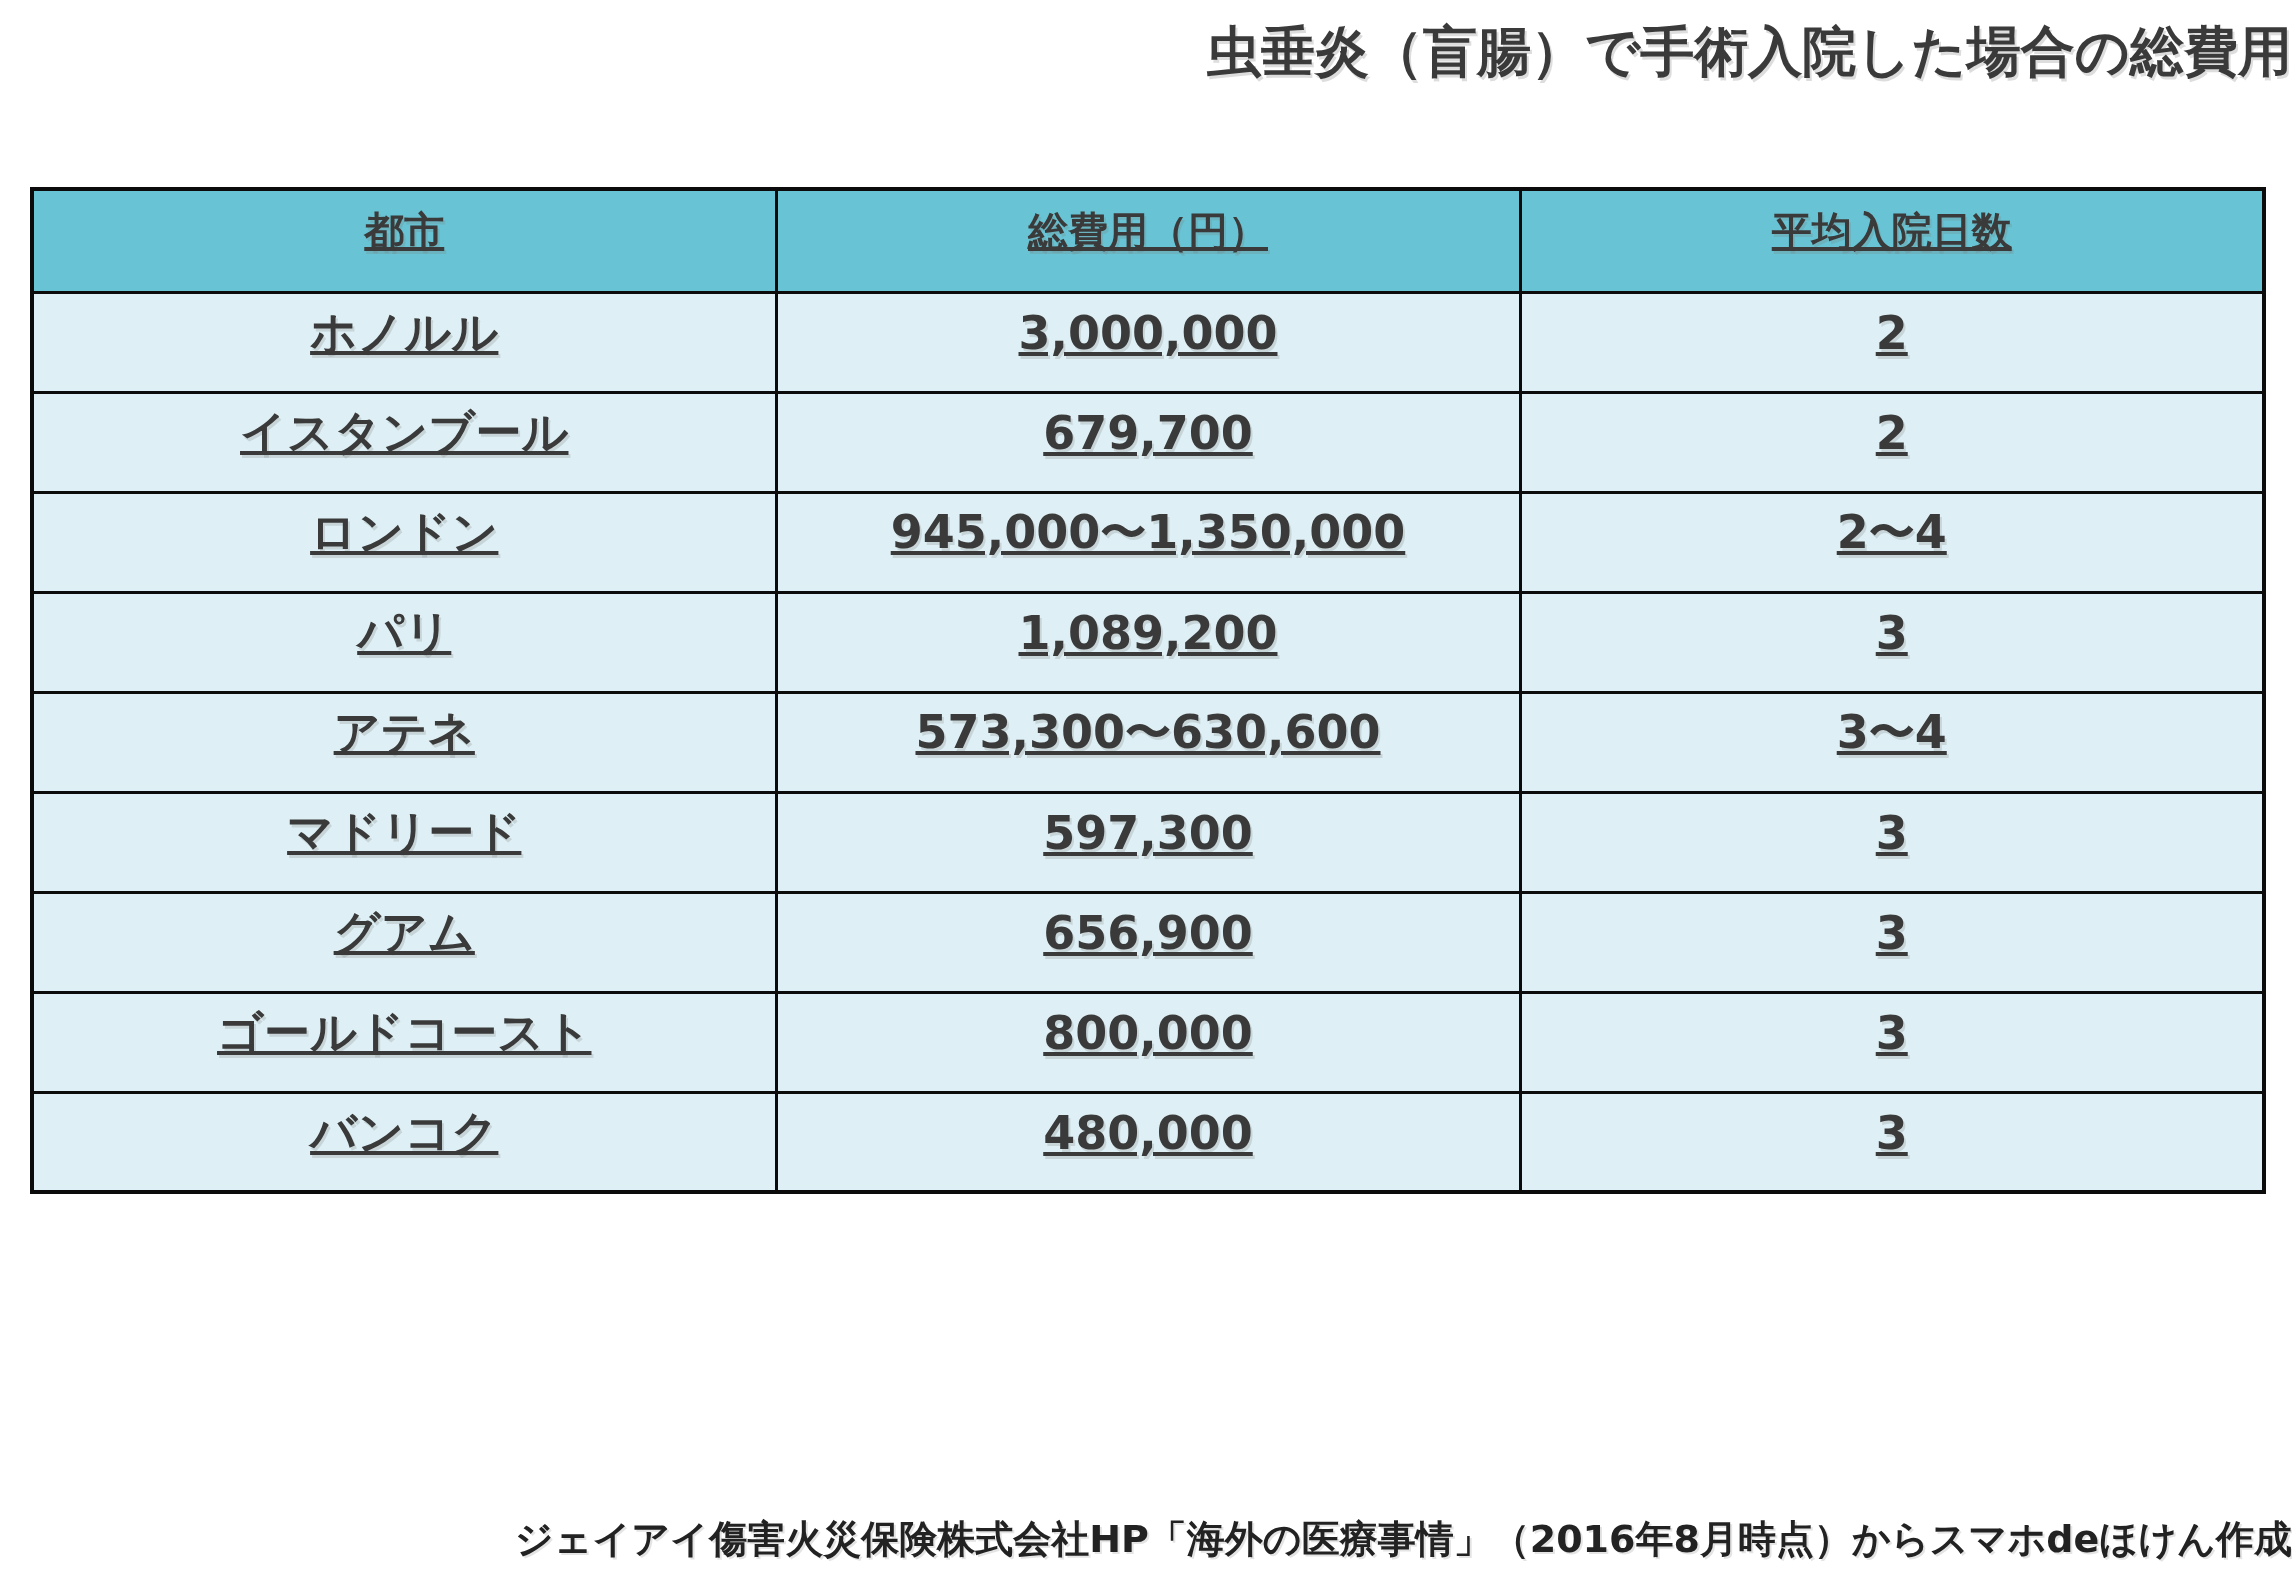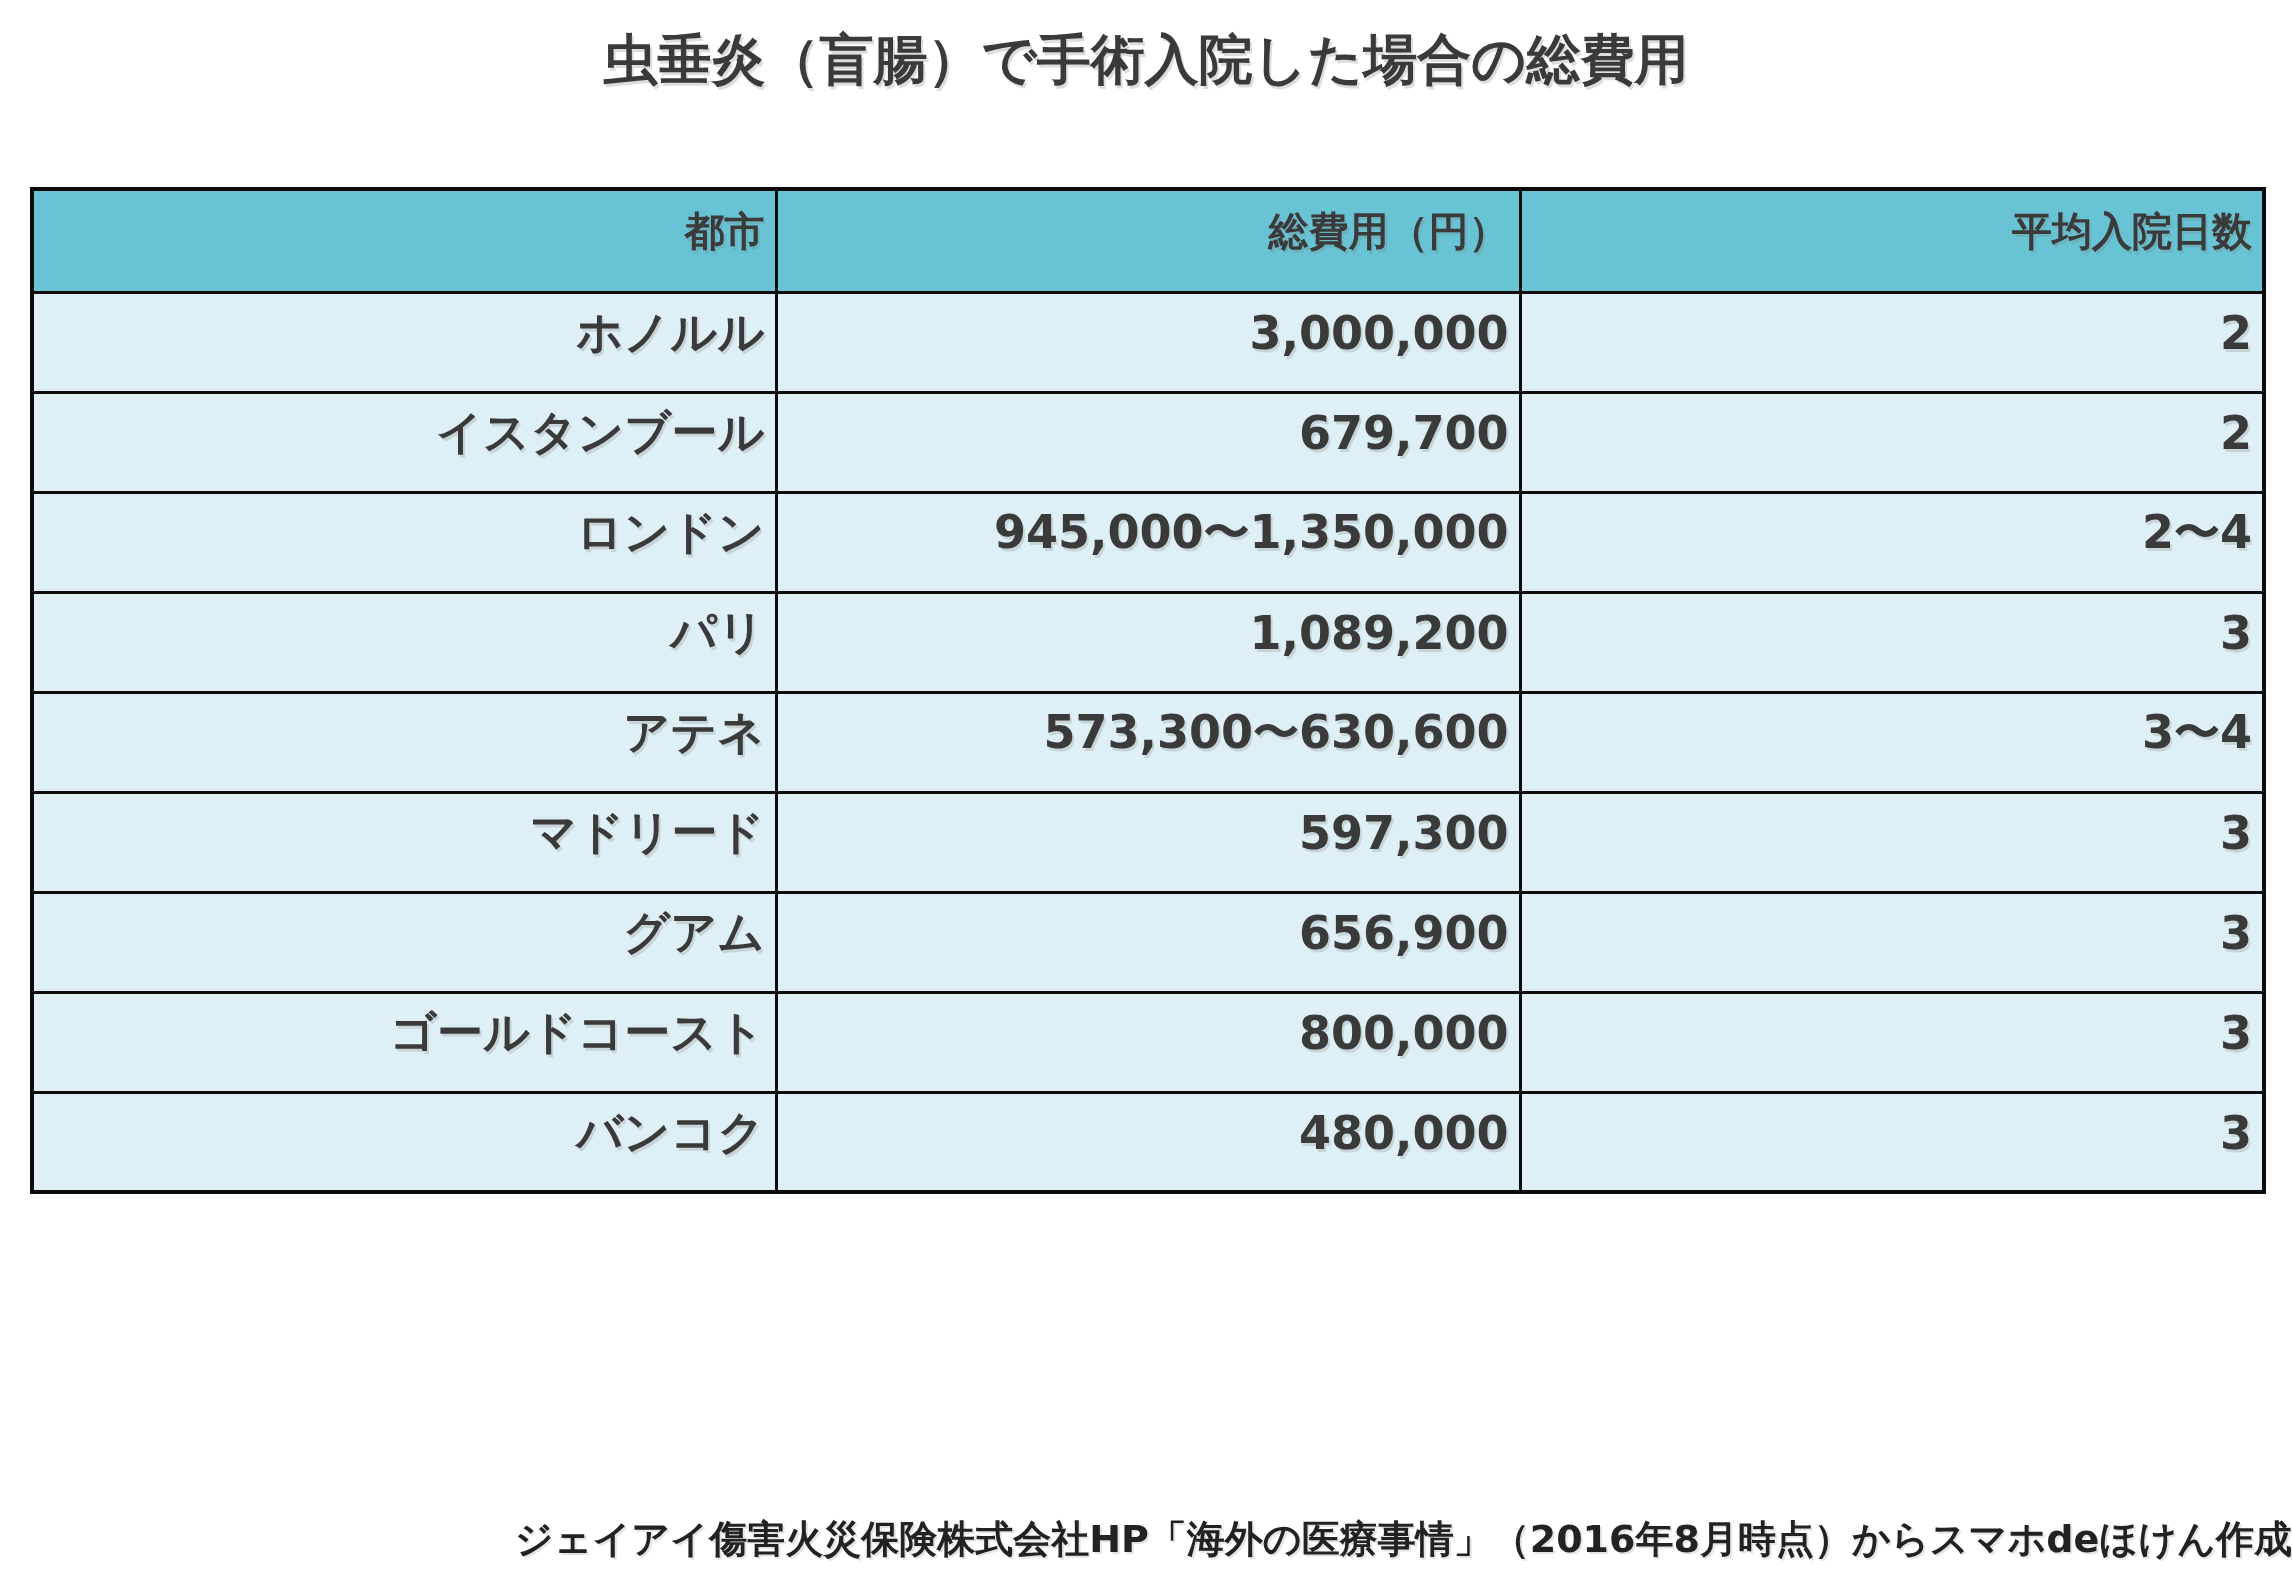--- a/index.html
+++ b/index.html
@@ -14,45 +14,45 @@
   html,body{
     width:2292px;height:1592px;
     background:var(--page-bg);
     font-family:"DejaVu Sans","Liberation Sans",sans-serif;
     overflow:hidden;
     position:relative;
   }
   .page-title{
     position:absolute;
     top:16px;left:0;width:100%;
-    text-align:center;
+    text-align:right;
     font-size:54px;
     font-weight:bold;
     color:#3a3a3a;
     letter-spacing:0px;
     text-shadow:2px 3px 0 rgba(120,120,120,0.25);
-    margin-top:8px;
   }
   table.cost-table{
     position:absolute;
     left:30px;top:187px;
     width:2236px;
     border-collapse:collapse;
     table-layout:fixed;
     border:4px solid var(--border);
   }
   table.cost-table th,
   table.cost-table td{
     border:3px solid var(--border);
-    text-align:right;
+    text-align:center;
     vertical-align:middle;
     font-weight:bold;
     color:var(--cell-text);
     text-shadow:2px 3px 0 rgba(120,120,120,0.22);
     padding:0 10px 18px 10px;
+    text-decoration:underline;
   }
   table.cost-table th{
     background:var(--header-bg);
     height:103px;
     font-size:40px;
   }
   table.cost-table td{
     background:var(--row-bg);
     height:100px;
     font-size:46px;

